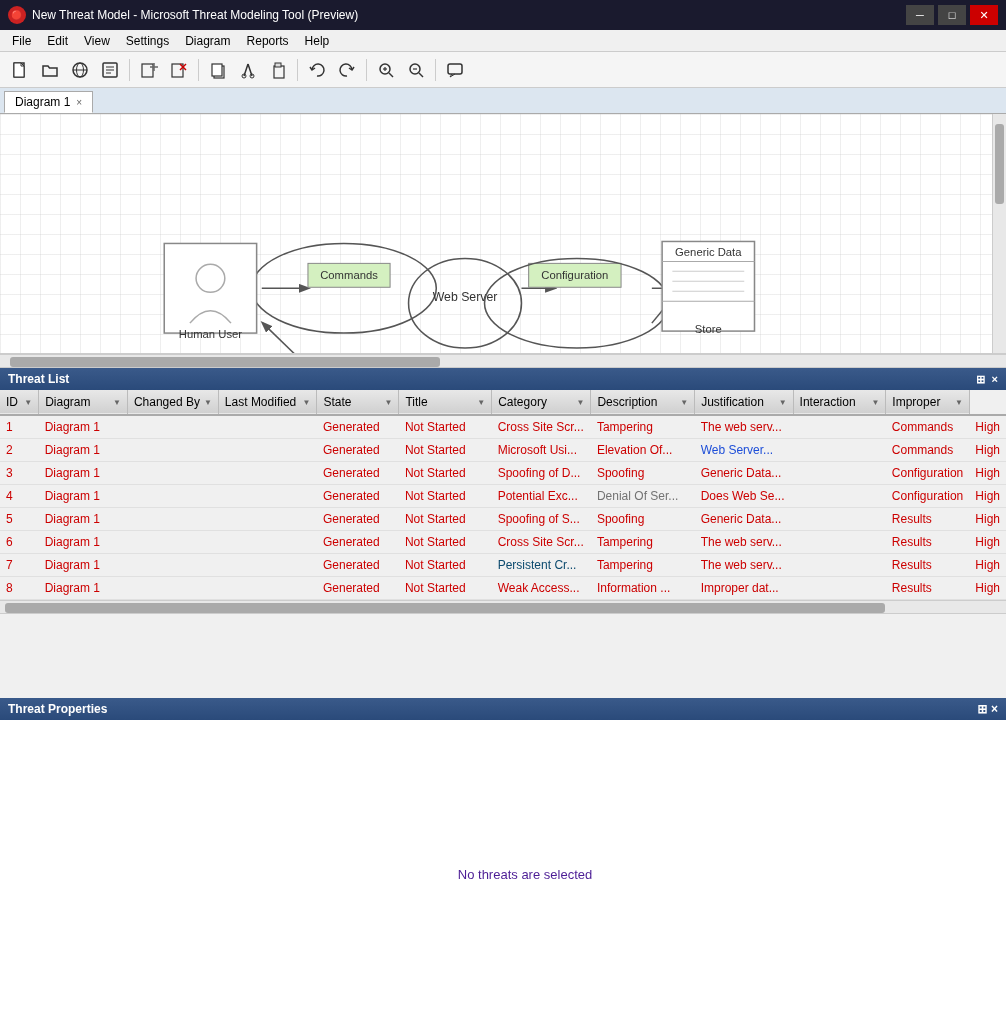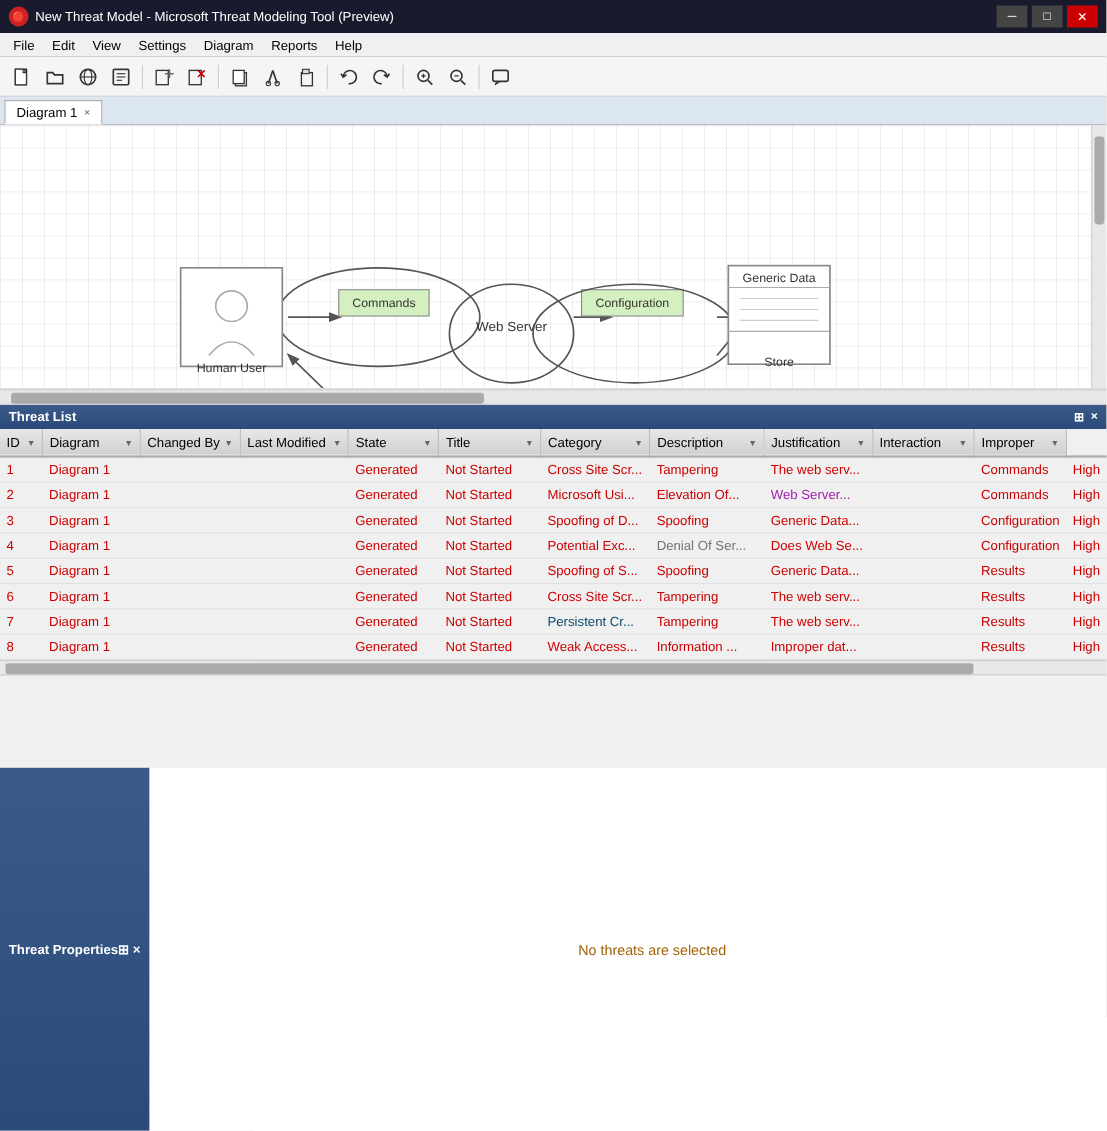--- a/index.html
+++ b/index.html
@@ -491,21 +491,21 @@
             </tr>
             <tr style="cursor: pointer;">
               <td style="color: rgb(204, 0, 0);">2</td>
               <td style="color: rgb(204, 0, 0);">Diagram 1</td>
               <td></td>
               <td></td>
               <td style="color: rgb(204, 0, 0);">Generated</td>
               <td style="color: rgb(204, 0, 0);">Not Started</td>
               <td style="color: rgb(204, 0, 0);">Microsoft Usi...</td>
               <td style="color: rgb(204, 0, 0);">Elevation Of...</td>
-              <td style="color: #a21caf;">Web Server...</td>
+              <td style="color: #1d4ed8;">Web Server...</td>
               <td></td>
               <td style="color: rgb(204, 0, 0);">Commands</td>
               <td style="color: rgb(204, 0, 0);">High</td>
             </tr>
             <tr style="cursor: pointer;">
               <td style="color: rgb(204, 0, 0);">3</td>
               <td style="color: rgb(204, 0, 0);">Diagram 1</td>
               <td></td>
               <td></td>
               <td style="color: rgb(204, 0, 0);">Generated</td>
@@ -604,26 +604,26 @@
           </tbody>
       </table>
     </div>
 
     <div class="h-scroll-area">
       <div class="h-scroll-thumb" style="width:880px;left:5px;"></div>
     </div>
 
   </div>
 
-  <div id="threat-props-section" style="display:flex;flex-direction:row;flex:1;">
+  <div id="threat-props-section" style="display:flex;flex-direction:column;flex:1;">
     <div id="threat-props-header">
       <span>Threat Properties</span>
       <div class="header-controls">
         <span>⊞</span>
         <span>×</span>
       </div>
     </div>
     <div id="threat-props-body" style="flex:1;background:white;display:flex;align-items:center;justify-content:center;min-height:180px;">
-      <span style="color:#a16207;font-size:13px;margin-left:44px;">No threats are selected</span>
+      <span style="color:#4c1d95;font-size:13px;margin-left:44px;">No threats are selected</span>
     </div>
   </div>
 
 </div>
 
 </body></html>

